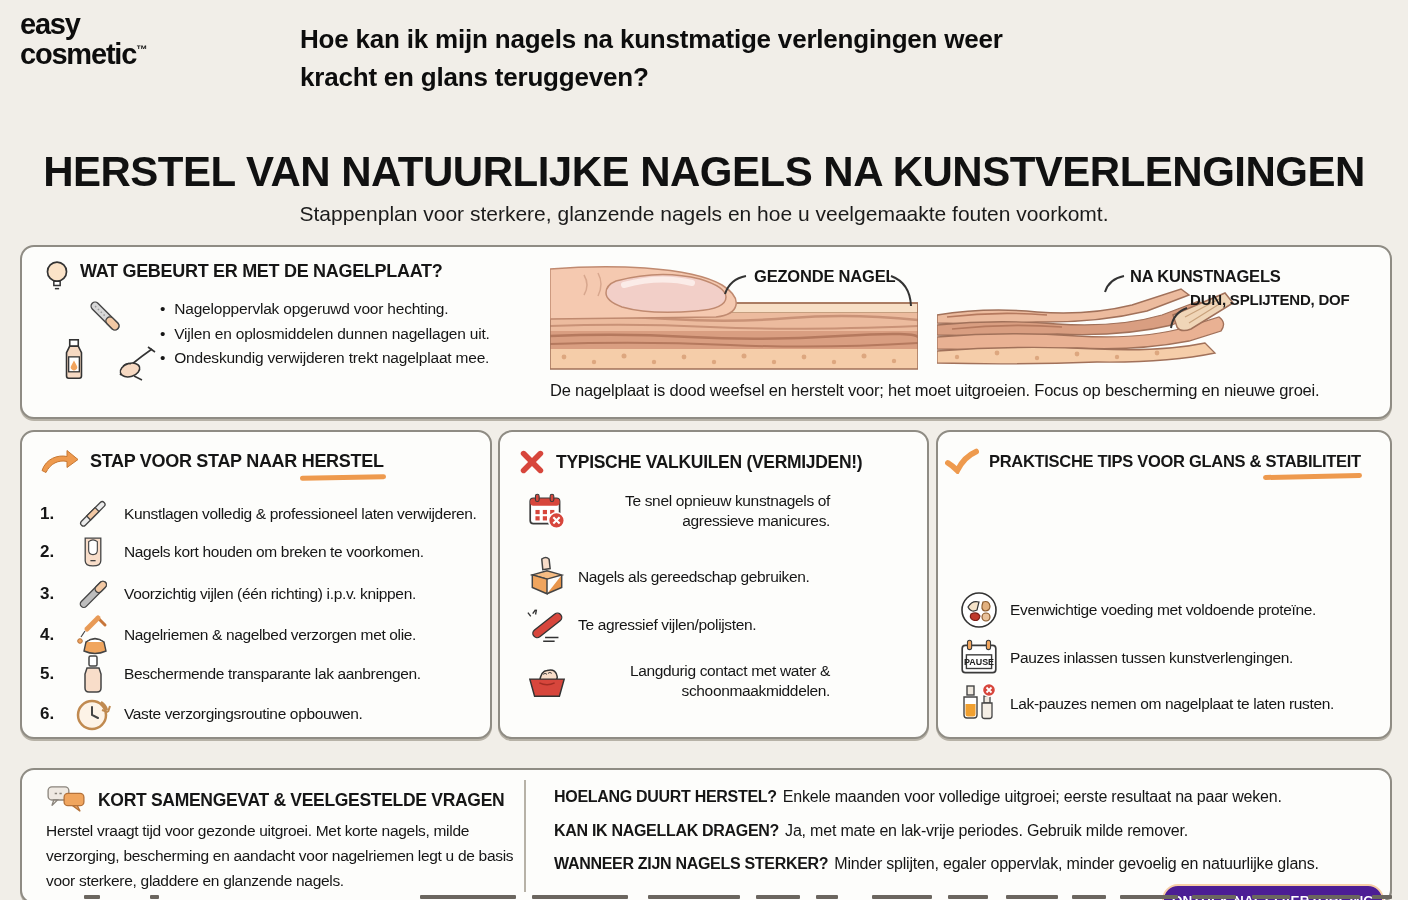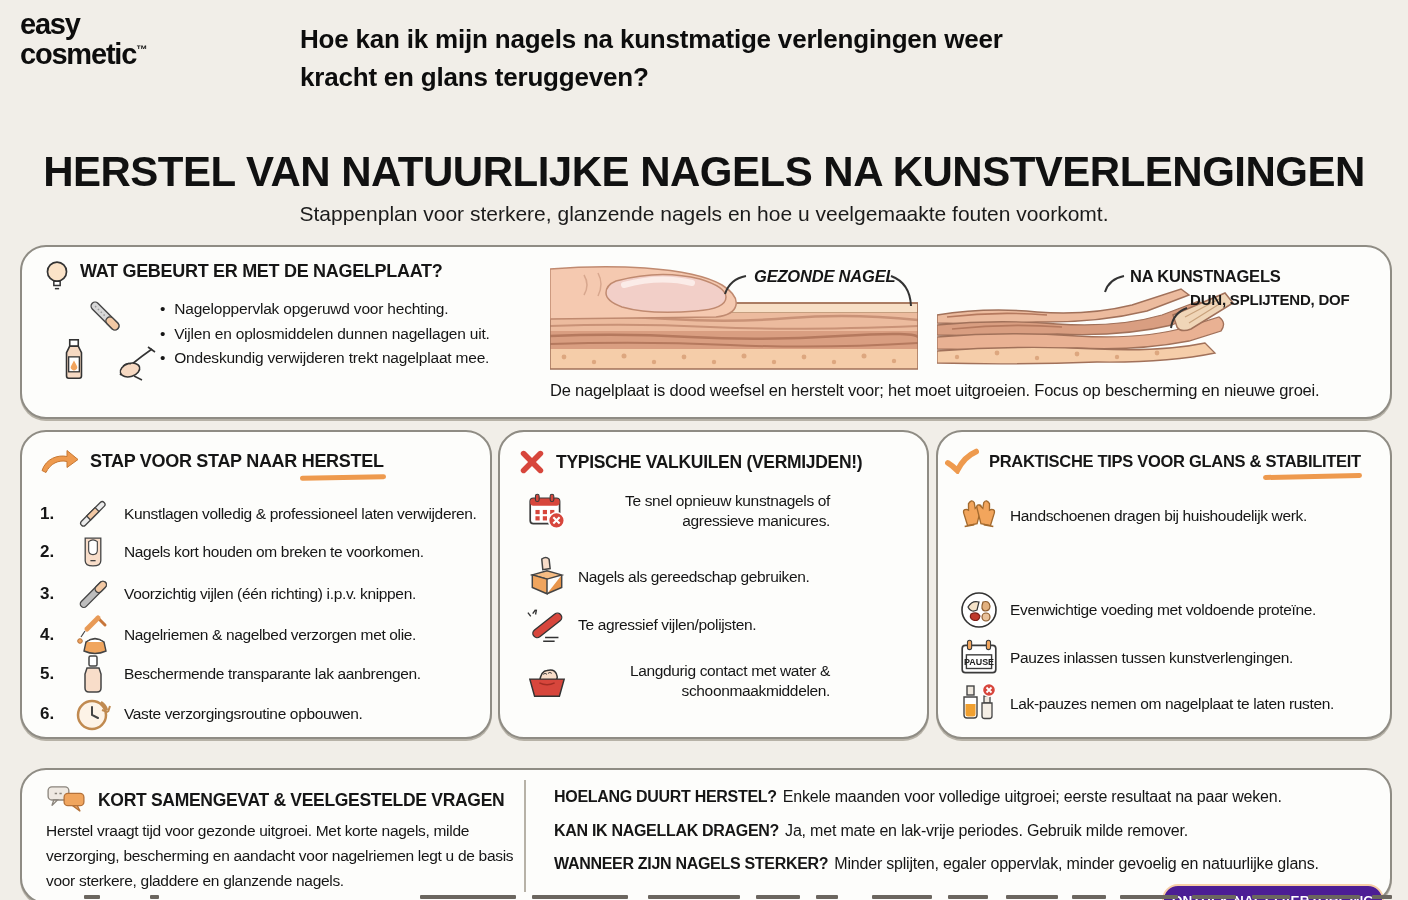--- a/index.html
+++ b/index.html
@@ -7,21 +7,21 @@
   #canvas{position:relative;width:1408px;height:900px;background:#f1eee8;overflow:hidden;}
 
   
   .logo{position:absolute;left:20px;top:12px;font-weight:700;font-size:29px;line-height:25px;letter-spacing:-1.2px;color:#0d0d0d;}
   .logo .tm{font-size:11px;vertical-align:super;letter-spacing:0;}
   .question{position:absolute;left:300px;top:20px;font-weight:700;font-size:26px;line-height:38px;letter-spacing:-0.2px;color:#0d0d0d;}
   .main-title{position:absolute;left:0;top:148px;width:1408px;text-align:center;font-weight:700;font-size:42px;letter-spacing:-0.5px;color:#111;}
   .subtitle{position:absolute;left:0;top:202px;width:1408px;text-align:center;font-size:21px;color:#1b1b1b;}
 
   
-  .box{position:absolute;background:#fdfdfb;border:2px solid #8f8c84;border-radius:26px;box-shadow:0 2px 0 #b7b2a7;}
+  .box{position:absolute;background:#fdfdfb;border:2px solid #8f8c84;border-radius:14px;box-shadow:0 2px 0 #b7b2a7;}
   .col-head{position:absolute;display:flex;align-items:center;gap:10px;font-weight:700;letter-spacing:-0.3px;white-space:nowrap;}
   .u{position:relative;display:inline-block;}
   .u::after{content:"";position:absolute;left:-2px;right:-2px;bottom:-8px;height:5px;background:#ee9a4e;border-radius:3px;transform:rotate(-1.2deg);}
 
   
   #np-box{left:20px;top:245px;width:1368px;height:170px;}
   #np-title{left:58px;top:14px;font-size:18px;}
   .np-bullets{position:absolute;left:138px;top:50px;font-size:15.5px;line-height:24.5px;letter-spacing:-0.2px;}
   .np-bullets div::before{content:"•";margin-right:9px;}
   .np-caption{position:absolute;left:528px;top:134px;width:830px;font-size:16.5px;font-weight:500;letter-spacing:-0.2px;}
@@ -145,21 +145,21 @@
         <path d="M34 10 q6 10 0 20 M48 8 q6 11 0 23" stroke="#d8a78e" stroke-width="1.5" fill="none"></path>
         <path d="M66 16 Q110 4 150 14 Q176 22 176 32 Q176 44 146 46 Q100 50 72 42 Q56 36 56 28 Q56 20 66 16 Z" fill="#f2cfc8" stroke="#c08a70" stroke-width="1.5"></path>
         <path d="M74 20 Q110 10 142 18" stroke="#fbece8" stroke-width="6" fill="none" stroke-linecap="round"></path>
       </svg>
     </span>
     <span class="cluster" style="left:700px;top:26px;">
       <svg width="26" height="24" viewBox="0 0 26 24">
           <path d="M24 3 Q8 6 3 21" stroke="#333" stroke-width="2" fill="none"></path>
         </svg>
     </span>
-    <div class="np-label" style="left:732px;top:20px;font-style:italic;">GEZONDE NAGEL</div>
+    <div class="np-label" style="left:732px;top:20px;">GEZONDE NAGEL</div>
     <span class="cluster" style="left:866px;top:26px;">
       <svg width="26" height="36" viewBox="0 0 26 36">
           <path d="M3 3 Q22 10 23 33" stroke="#333" stroke-width="2" fill="none"></path>
         </svg>
     </span>
 
     <span class="cluster" style="left:915px;top:34px;">
       <svg width="310" height="92" viewBox="0 0 310 92">
         <path d="M0 34 Q50 26 100 31 Q150 35 195 24 L244 8 L252 14 L210 30 Q160 42 100 41 Q50 44 0 42 Z" fill="#ecbb9e" stroke="#a1715a" stroke-width="1.5"></path>
         <path d="M0 44 Q60 38 120 43 Q180 47 225 34 L262 20 L270 28 L235 44 Q185 56 120 53 Q60 56 0 54 Z" fill="#d99e81" stroke="#a1715a" stroke-width="1.3"></path>
@@ -346,30 +346,20 @@
   <div class="box" id="tips-box">
     <div class="col-head">
       <span>
         <svg width="34" height="26" viewBox="0 0 36 26">
             <path d="M3 15 C8 18 11 21 13 23 C18 13 26 6 33 3" fill="none" stroke="#ee9a4e" stroke-width="6" stroke-linecap="round"></path>
           </svg>
       </span>
       <span><span>PRAKTISCHE TIPS VOOR GLANS &amp;</span>&nbsp;<span class="u">STABILITEIT</span></span>
     </div>
 
-    <div class="row" style="left:20px;top:64px;">
-      <span class="ic">
-        <svg width="42" height="40" viewBox="0 0 44 40">
-            <path d="M11 7 q3 -5 6 -1 l1 6 3 -3 q4 -2 3 3 l-4 16 -10 2 -4 -13 q-1 -4 3 -4 l2 1 Z" fill="#f2a55c" stroke="#a36a2e" stroke-width="1.4"></path>
-            <path d="M33 7 q-3 -5 -6 -1 l-1 6 -3 -3 q-4 -2 -3 3 l4 16 10 2 4 -13 q1 -4 -3 -4 l-2 1 Z" fill="#f2a55c" stroke="#a36a2e" stroke-width="1.4"></path>
-            <path d="M7 31 l10 -2 M37 31 l-10 -2" stroke="#a36a2e" stroke-width="1.8"></path>
-          </svg>
-      </span>
-      <span class="itext">Handschoenen dragen bij huishoudelijk werk.</span>
-    </div>
     <div class="row" style="left:20px;top:158px;">
       <span class="ic">
         <svg width="40" height="40" viewBox="0 0 40 40">
             <circle cx="20" cy="20" r="17" fill="#fff" stroke="#333" stroke-width="1.6"></circle>
             <path d="M9 17 q4 -7 11 -5 l-2 8 q-6 3 -9 -3 Z" fill="#f4e2c8" stroke="#333" stroke-width="1.2"></path>
             <path d="M12 24 q6 -3 9 2 q-1 6 -7 4 q-4 -2 -2 -6 Z" fill="#c0392b" stroke="#7c1f16" stroke-width="1.2"></path>
             <path d="M24 12 q6 -2 7 4 q0 5 -5 5 q-5 -1 -2 -9 Z" fill="#e2b07e" stroke="#8a5a2c" stroke-width="1.2"></path>
             <circle cx="27" cy="27" r="4" fill="#e9c29a" stroke="#8a5a2c" stroke-width="1.2"></circle>
           </svg>
       </span>

